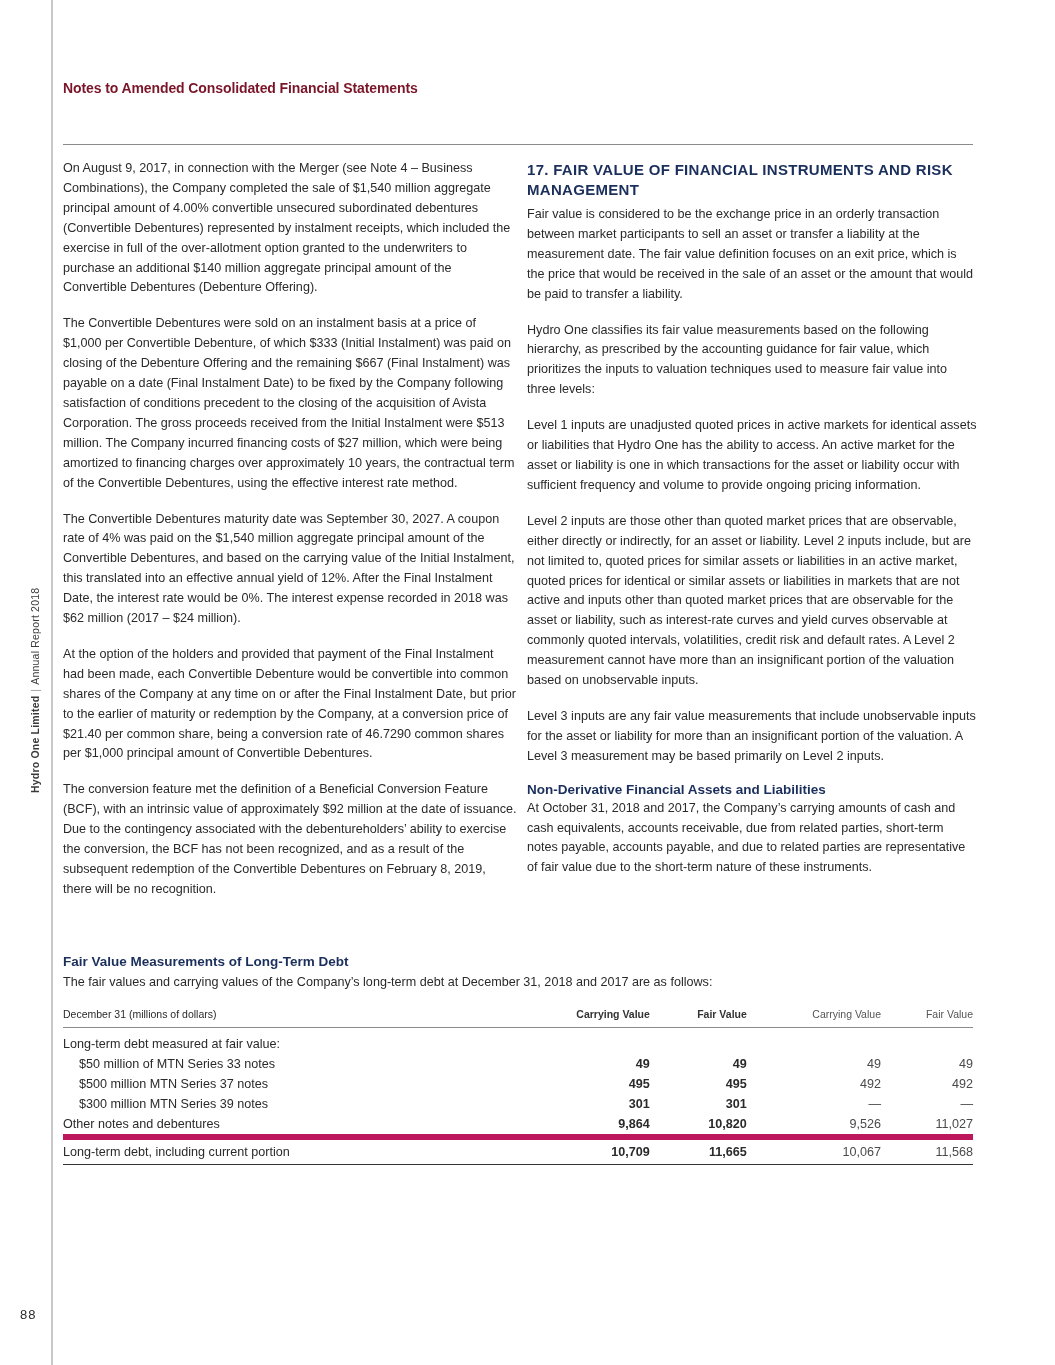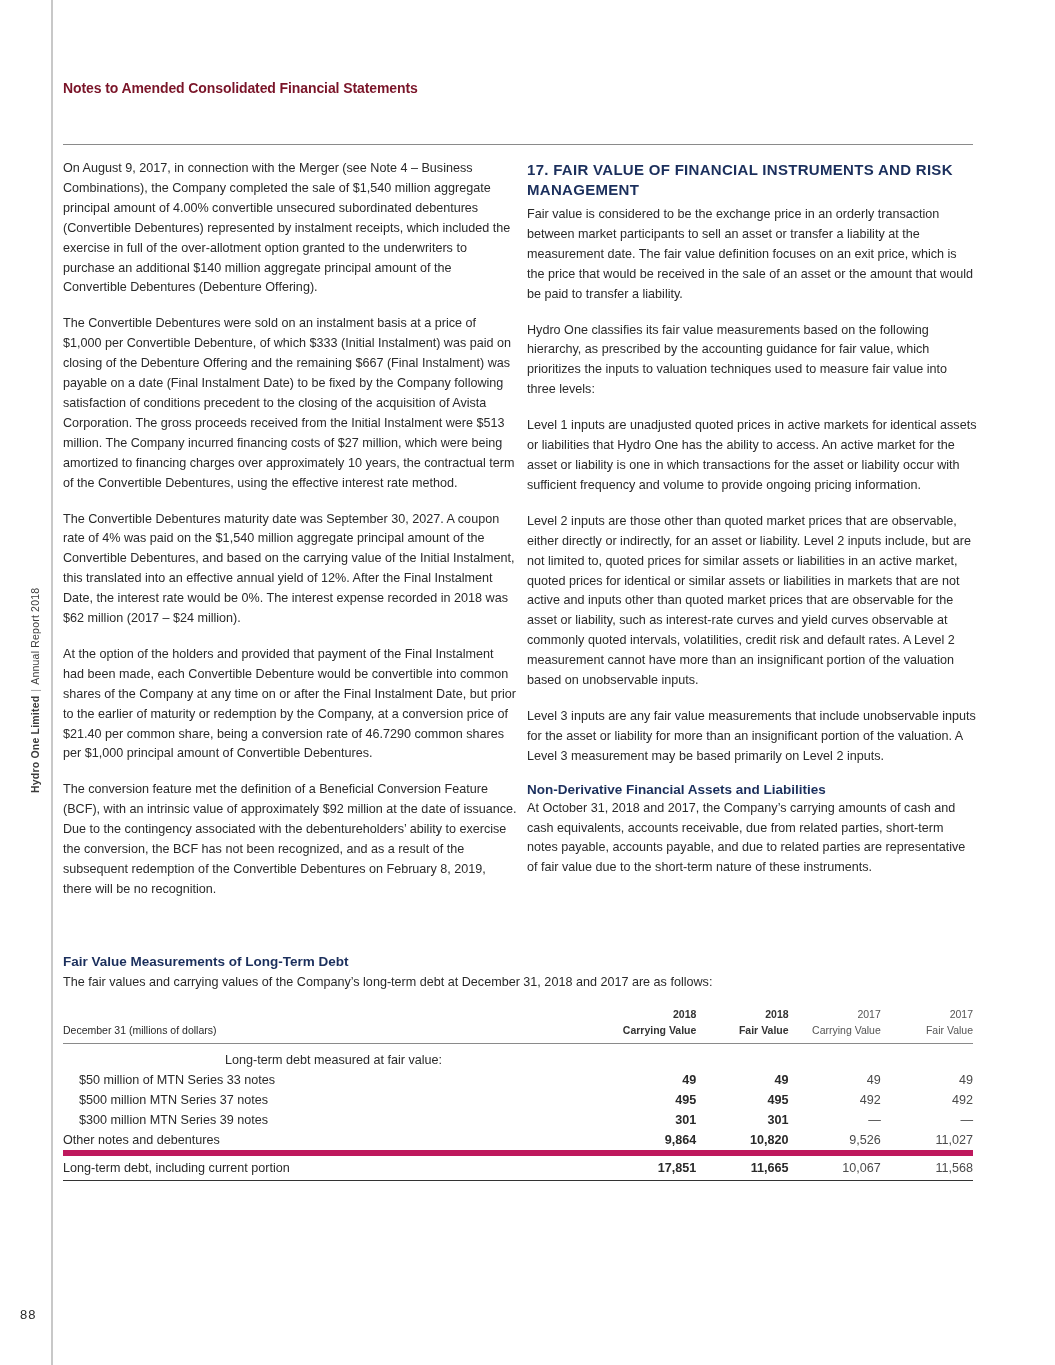--- a/index.html
+++ b/index.html
@@ -44,21 +44,21 @@
     table.debt th { font-weight: normal; font-size: 10.5px; text-align: right; padding: 0; line-height: 16px; vertical-align: bottom; }
     table.debt th.label { text-align: left; }
     table.debt th.b { font-weight: bold; color: #333; }
     table.debt th.l { color: #555; }
     table.debt thead tr.hdr2 th { padding-bottom: 5px; border-bottom: 1.5px solid #8a8a8a; margin-left: 22px; }
     table.debt td { padding: 0; height: 20px; line-height: 20px; text-align: right; }
     table.debt td.label { text-align: left; }
     table.debt td.indent { padding-left: 16px; }
     table.debt td.b { font-weight: bold; color: #2a2a2a; }
     table.debt td.l { color: #4a4a4a; }
-    table.debt tr.first td { padding-top: 6px; text-align: center; }
+    table.debt tr.first td { padding-top: 6px; }
     table.debt tr.subtotal td { border-bottom: 6px solid #be185d; }
     table.debt tr.total td { border-bottom: 1.5px solid #333; height: 24px; line-height: 24px; }
     .w1 { width: 540px; } .wc { width: 92px; }
   </style>
 </head>
 <body>
 
 <div class="vrule"></div>
 
 <div class="header-title">Notes to Amended Consolidated Financial Statements</div>
@@ -88,27 +88,20 @@
   <p>At October 31, 2018 and 2017, the Company’s carrying amounts of cash and cash equivalents, accounts receivable, due from related parties, short-term notes payable, accounts payable, and due to related parties are representative of fair value due to the short-term nature of these instruments.</p>
 </div>
 
 <div class="table-section">
   <h3 class="sub-heading">Fair Value Measurements of Long-Term Debt</h3>
   <p class="intro">The fair values and carrying values of the Company’s long-term debt at December 31, 2018 and 2017 are as follows:</p>
 </div>
 
 <table class="debt">
   <thead>
-    <tr>
-      <th class="label w1"></th>
-      <th class="b wc">2018</th>
-      <th class="b wc">2018</th>
-      <th class="l wc">2017</th>
-      <th class="l wc">2017</th>
-    </tr>
     <tr class="hdr2">
       <th class="label">December 31 (millions of dollars)</th>
       <th class="b">Carrying Value</th>
       <th class="b">Fair Value</th>
       <th class="l">Carrying Value</th>
       <th class="l">Fair Value</th>
     </tr>
   </thead>
   <tbody>
     <tr class="first">
@@ -141,19 +134,19 @@
     </tr>
     <tr class="subtotal">
       <td class="label">Other notes and debentures</td>
       <td class="b">9,864</td>
       <td class="b">10,820</td>
       <td class="l">9,526</td>
       <td class="l">11,027</td>
     </tr>
     <tr class="total">
       <td class="label">Long-term debt, including current portion</td>
-      <td class="b">17,851</td>
+      <td class="b">10,709</td>
       <td class="b">11,665</td>
       <td class="l">10,067</td>
       <td class="l">11,568</td>
     </tr>
   </tbody>
 </table>
 
 </body></html>

